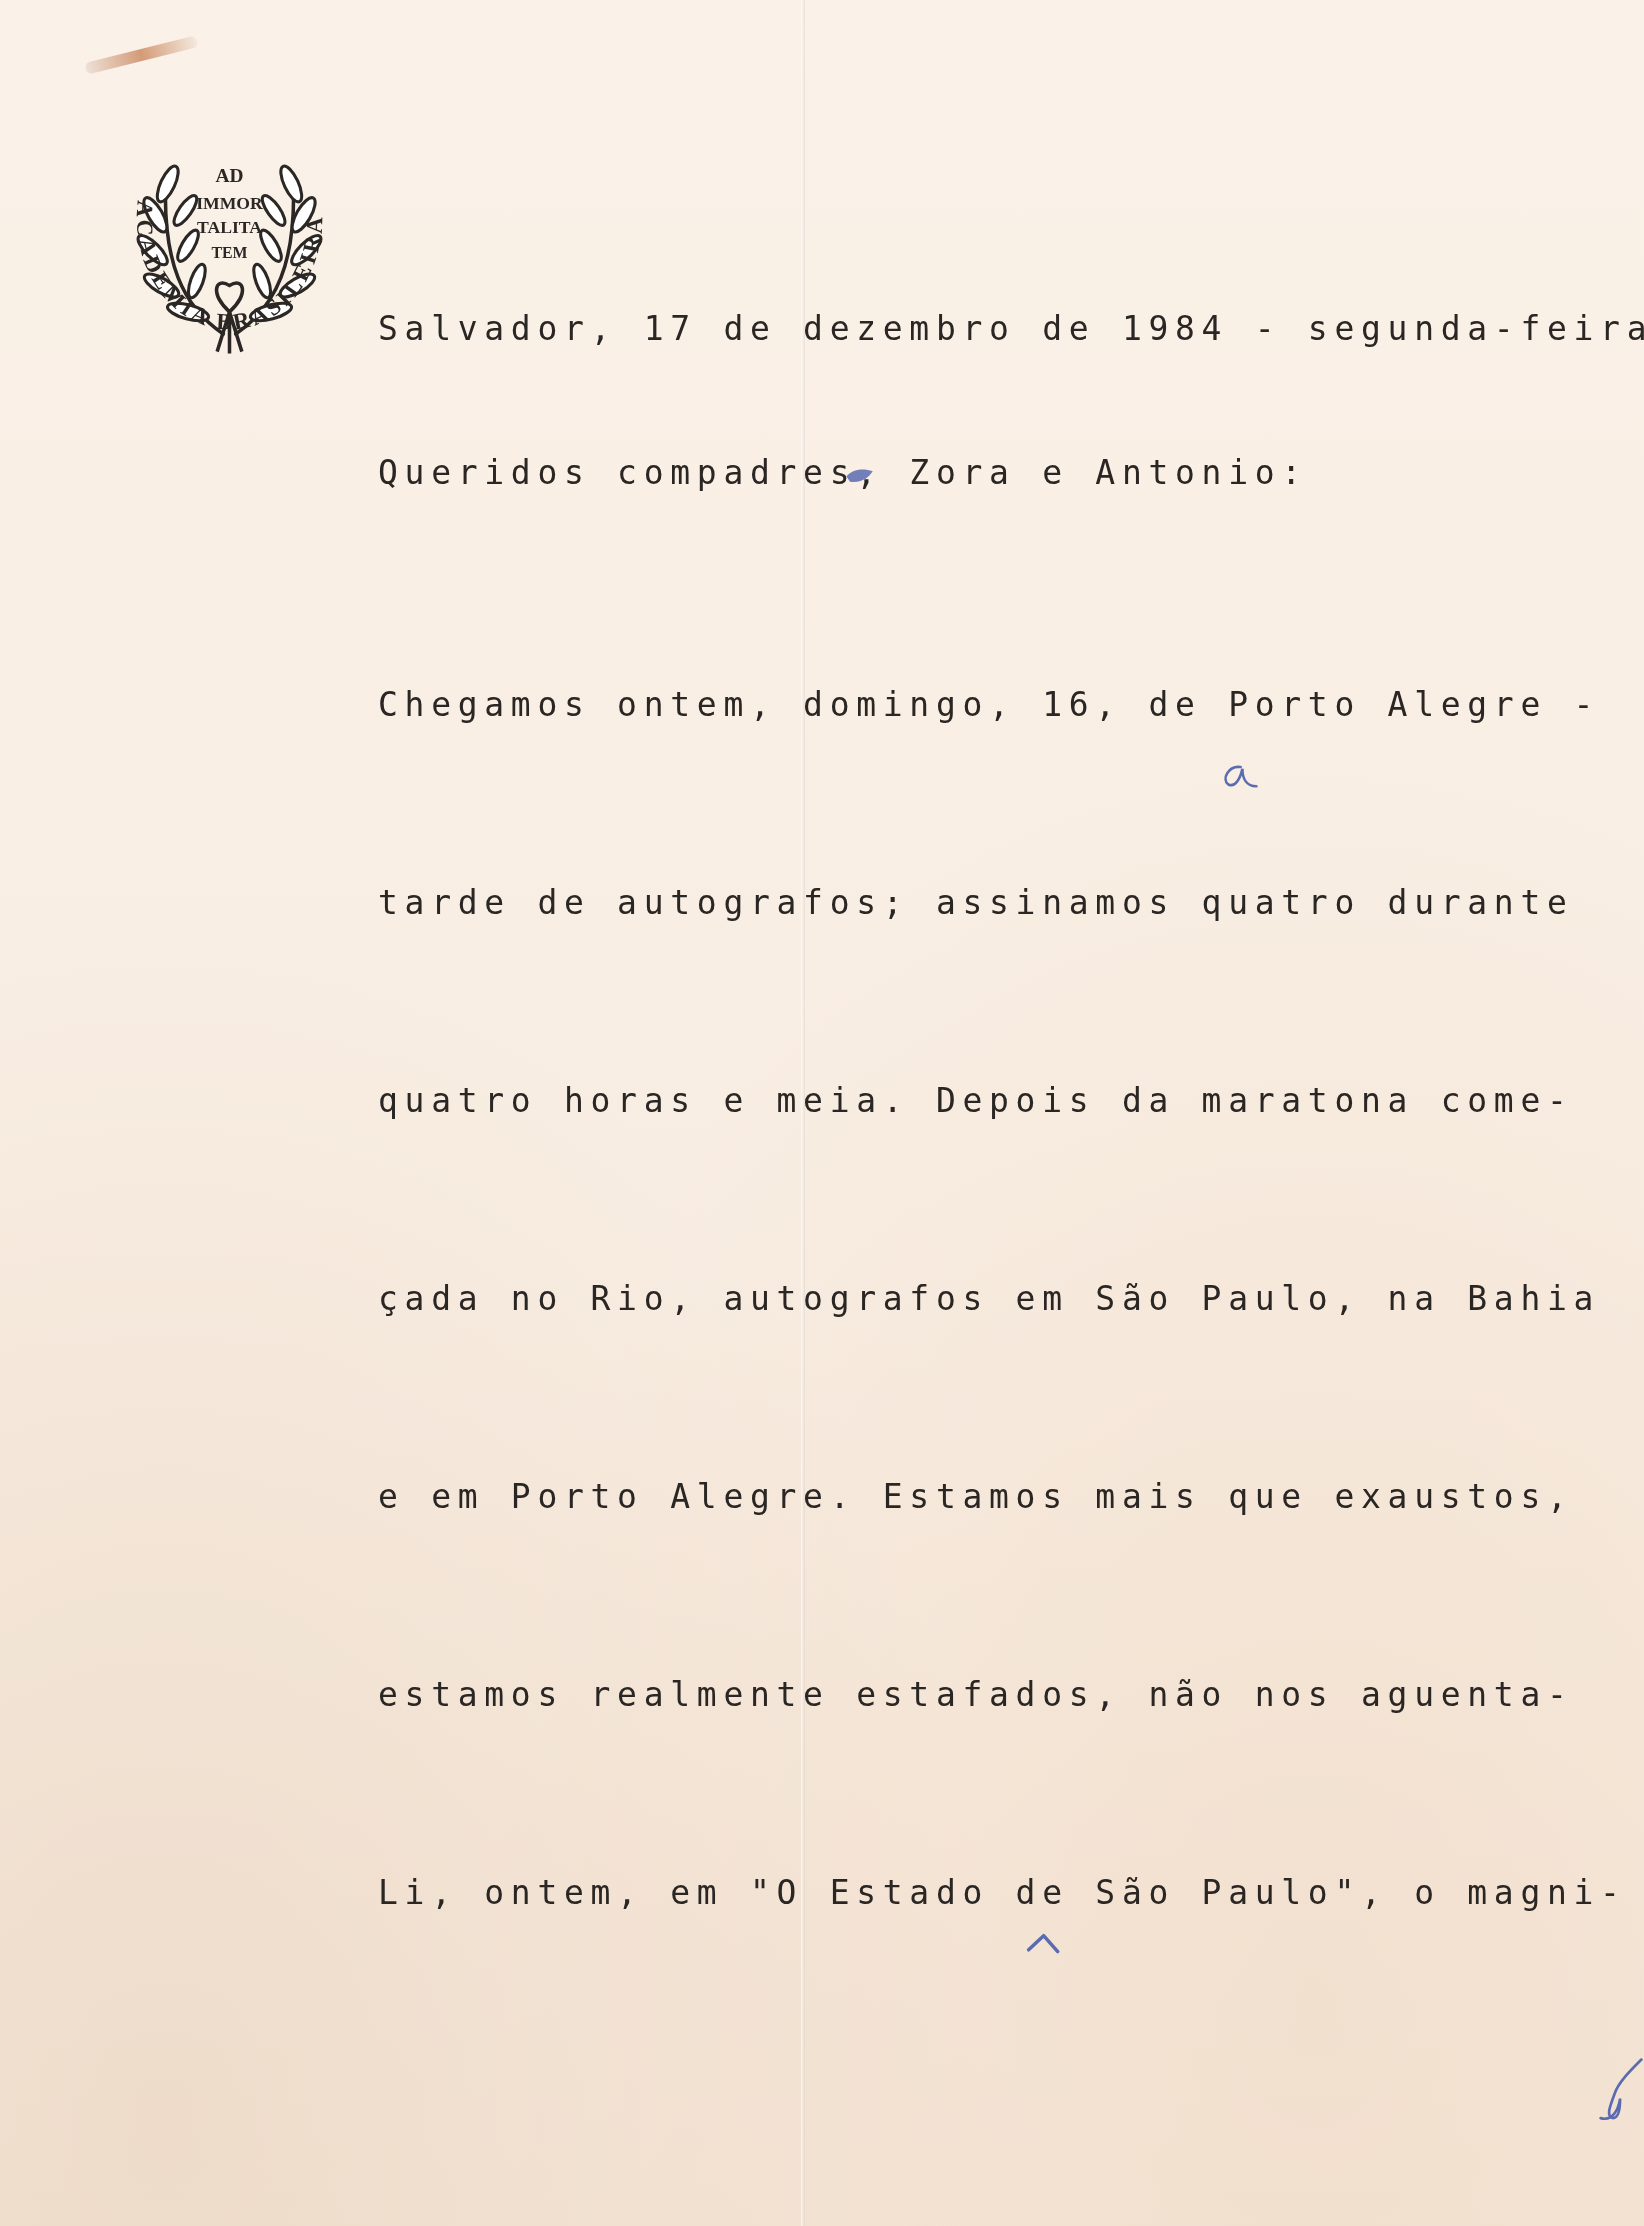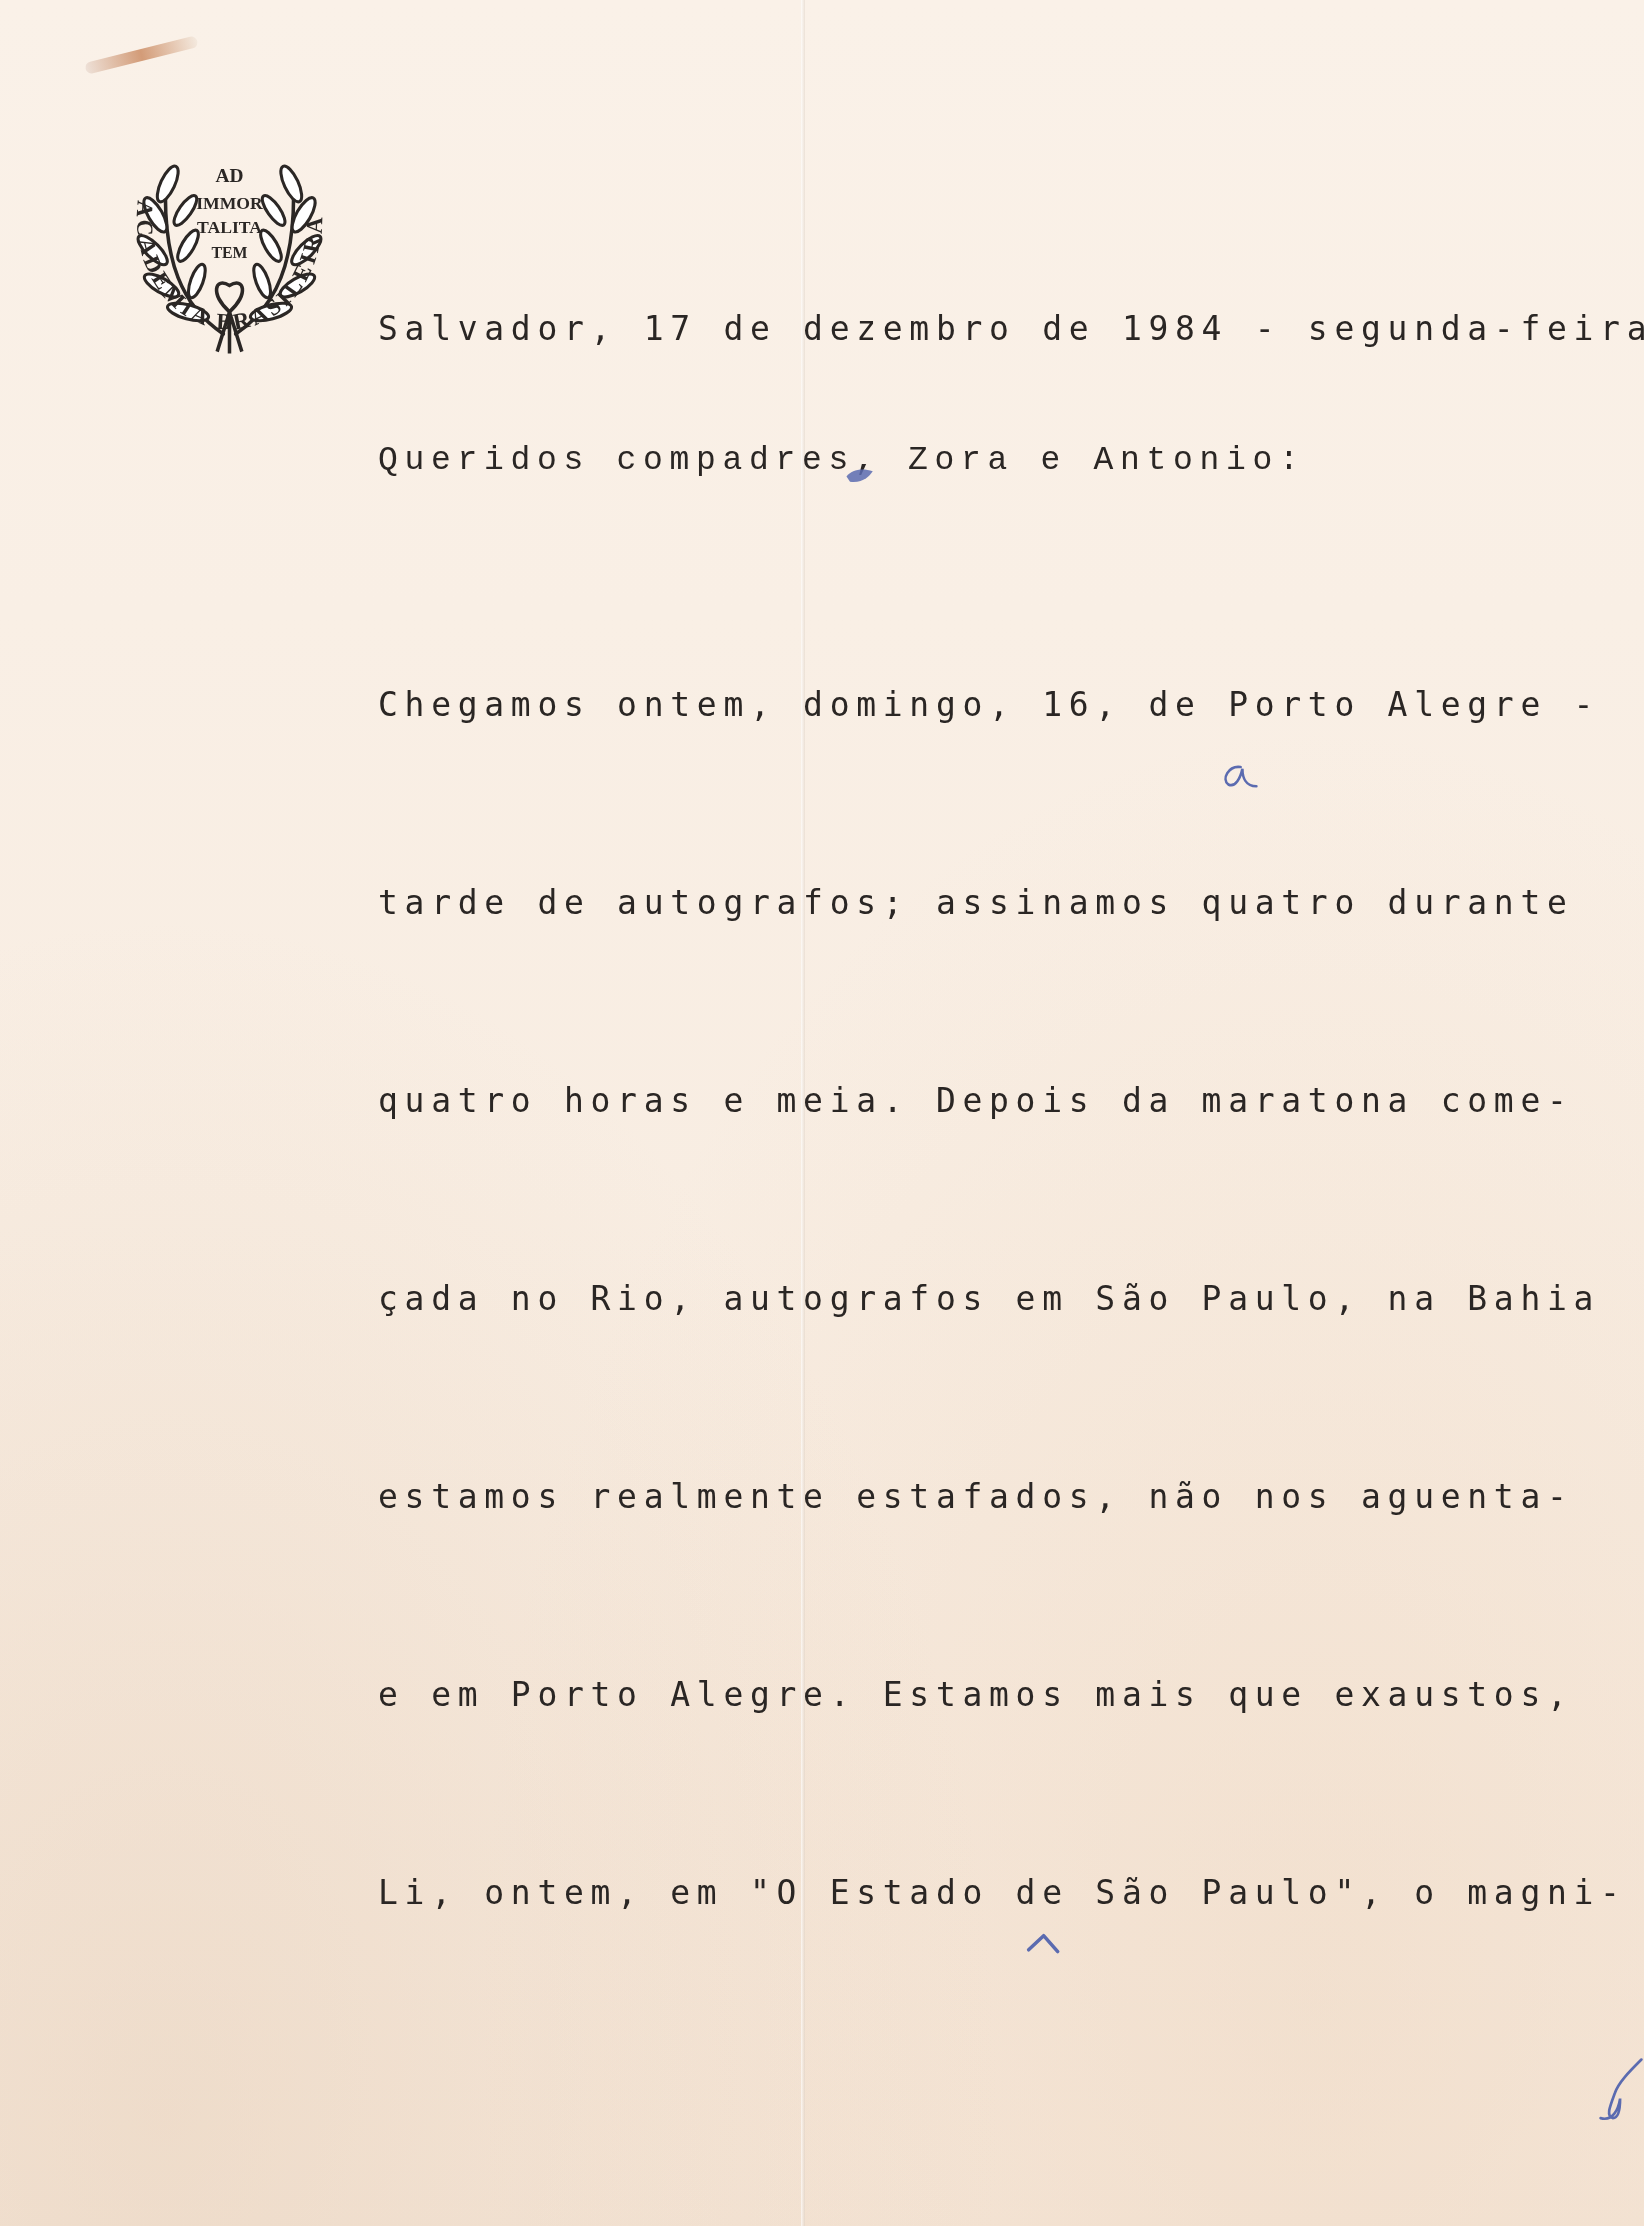--- a/index.html
+++ b/index.html
@@ -30,21 +30,21 @@
     .typed {
       position: absolute; left: 378px;
       font-family: "DejaVu Sans Mono", "Liberation Mono", monospace;
       font-size: 33px;
       letter-spacing: 6.7px;
       color: #2a2624;
       white-space: pre;
       line-height: 66px;
     }
     .date { top: 296px; }
-    .greeting { top: 428px; font-family: Liberation Mono, monospace; }
+    .greeting { top: 440px; }
     .body-lines { top: 540px; }
     .line { display: block; height: 66px; }
 
     .ink { position: absolute; pointer-events: none; }
   </style>
 </head>
 <body>
 
 <div class="paper"></div>
 <div class="fold"></div>
@@ -98,22 +98,22 @@
 </svg>
 
 <div class="typed date">Salvador, 17 de dezembro de 1984 - segunda-feira</div>
 <div class="typed greeting">Queridos compadres, Zora e Antonio:</div>
 
 <div class="typed body-lines">
   <span class="line">Chegamos ontem, domingo, 16, de Porto Alegre -</span>
   <span class="line">tarde de autografos; assinamos quatro durante</span>
   <span class="line">quatro horas e meia. Depois da maratona come-</span>
   <span class="line">çada no Rio, autografos em São Paulo, na Bahia</span>
+  <span class="line">e em Porto Alegre. Estamos mais que exaustos,</span>
   <span class="line">estamos realmente estafados, não nos aguenta-</span>
-  <span class="line">e em Porto Alegre. Estamos mais que exaustos,</span>
   <span class="line">Li, ontem, em "O Estado de São Paulo", o magni-</span>
   
   
   
   
   
   
   
   
   

